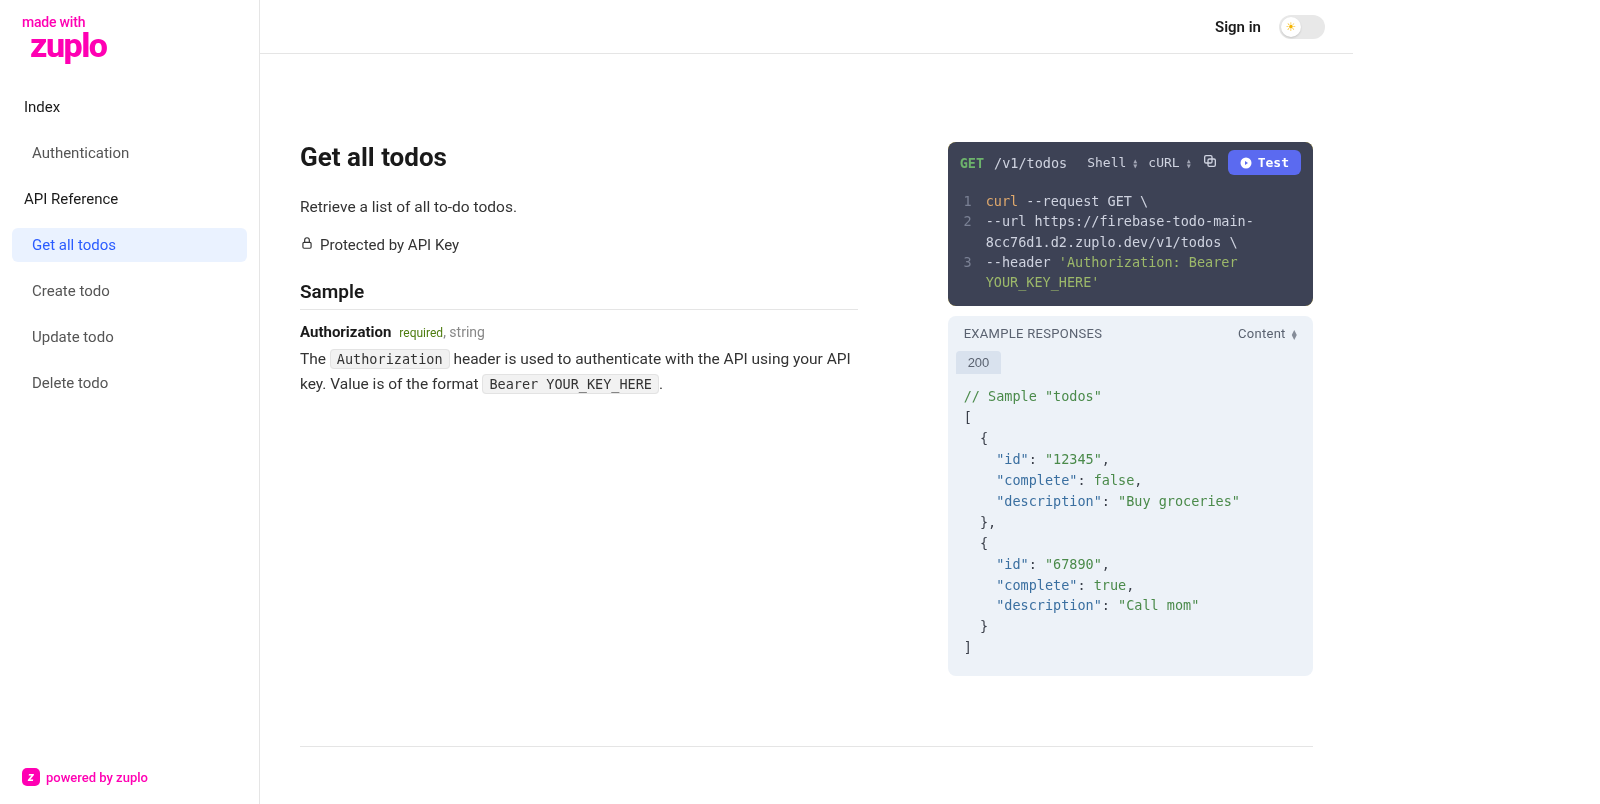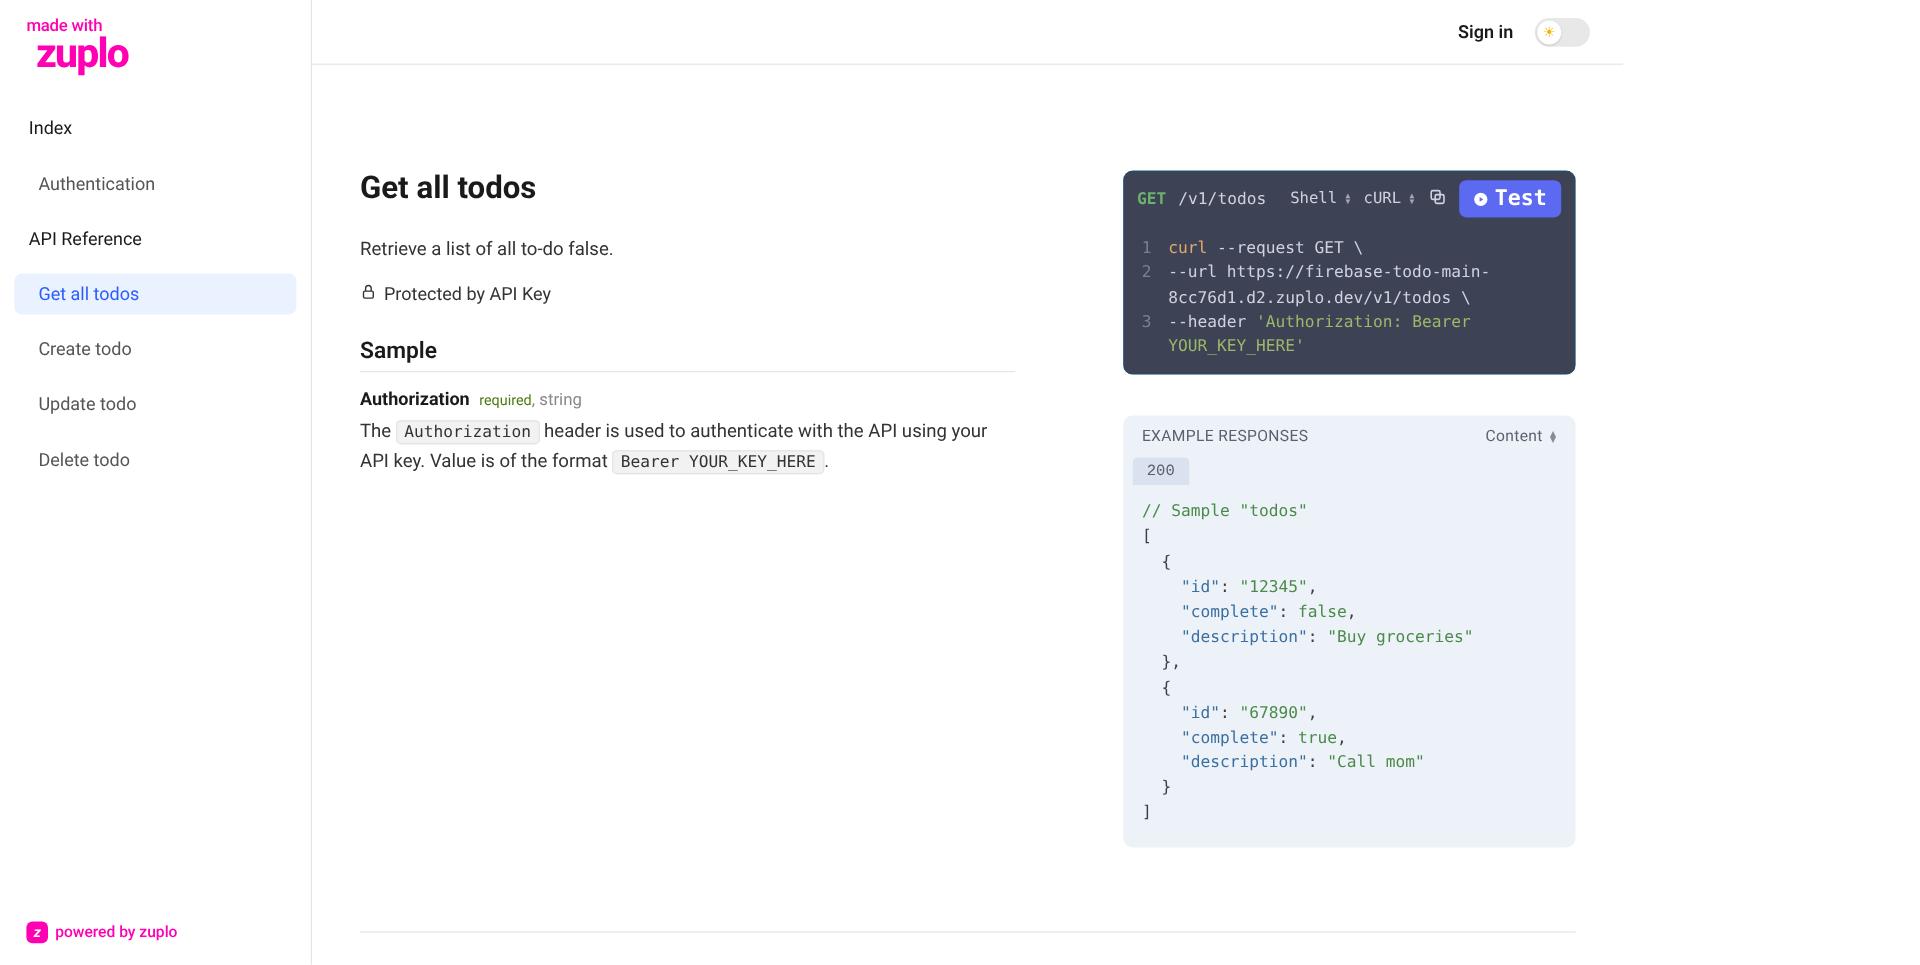--- a/index.html
+++ b/index.html
@@ -27,37 +27,37 @@
 .right-col { flex:1; max-width: 540px; }
 h1.page-title { font-size: 26px; font-weight: 700; margin-bottom: 26px; }
 .desc { font-size: 15.5px; color: #333; margin-bottom: 20px; }
 .protected { font-size: 15px; color: #333; margin-bottom: 26px; display:flex; align-items:center; gap:6px; }
 h2.section { font-size: 19px; font-weight: 600; margin-bottom: 12px; padding-bottom: 6px; border-bottom: 1px solid #e5e5e5;}
 .param-name { font-size: 15px; font-weight: 700; display:inline; }
 .req { color: #4d7c0f; font-size: 12px; }
 .type { color: #888; font-size: 14px; }
 .param-desc { font-size: 15.5px; color: #333; margin-top: 6px; line-height: 1.6; }
 .code-inline { background: #f2f2f2; border: 1px solid #e3e3e3; padding: 1px 6px; border-radius: 4px; font-family: ui-monospace, "SF Mono", Consolas, monospace; font-size: 13.5px; }
-.req-panel { border-radius: 8px; overflow: hidden; margin-bottom: 34px; background: #0ea5e9; }
+.req-panel { border-radius: 8px; overflow: hidden; margin-bottom: 10px; background: #fde047; }
 .req-header { background: #3d4255; padding: 8px 12px; display:flex; align-items:center; gap: 10px; color: #cfd3e0; font-size: 13.5px; font-family: ui-monospace, monospace; }
 .method { color: #6db36c; font-weight: 600; }
 .spacer { flex:1; }
 .hdr-btn { color: #cfd3e0; font-size: 13px; cursor:pointer; display:flex; align-items:center; gap:4px; }
 .copy-icon { width:16px; height:16px; cursor:pointer; }
-.test-btn { background: #5b6af0; color: #fff; padding: 5px 12px; border-radius: 6px; font-size: 18px; font-weight: 600; display:flex; align-items:center; gap:6px; cursor:pointer; }
+.test-btn { background: #5b6af0; color: #fff; padding: 5px 12px; border-radius: 6px; font-size: 13px; font-weight: 600; display:flex; align-items:center; gap:6px; cursor:pointer; }
 .req-body { background: #3d4255; padding: 8px 14px 14px 14px; font-family: ui-monospace, monospace; font-size: 13.5px; color: #d4d4d4; line-height: 1.5; }
 .ln { display:flex; gap:14px; }
 .lnno { color: #7a8094; width: 10px; text-align:right; flex-shrink:0;}
 .tok-cmd { color: #e0a96d; }
 .tok-str { color: #9cb86a; }
 .tok-plain { color: #cfd3e0; }
 .resp-panel { background: #edf2f8; border-radius: 8px; overflow:hidden; }
 .resp-header { padding: 10px 16px; display:flex; align-items:center; font-size: 13px; color:#5a6270; letter-spacing: .3px;}
 .tab-row { display:flex; padding: 0 8px; }
-.tab { background: #d9e2ee; padding: 4px 12px; border-radius: 4px 4px 0 0; font-size: 13px; color: #5a6270; font-family: Liberation Mono, monospace; cursor:pointer;}
+.tab { background: #d9e2ee; padding: 4px 12px; border-radius: 4px 4px 0 0; font-size: 13px; color: #5a6270; font-family: Liberation Sans, sans-serif; cursor:pointer;}
 .resp-body { padding: 12px 16px 18px 16px; font-family: ui-monospace, monospace; font-size: 13.5px; line-height: 1.55; color: #3a3f4a; white-space: pre; }
 .cmt { color: #4a8a4a; }
 .jk { color: #3a6fa0; }
 .jv-str { color: #4a8a4a; }
 .jv-bool { color: #4a8a4a; }
 .updown { font-size: 10px; opacity:.7; line-height:.5; display:inline-flex; flex-direction:column; gap:0; margin-left:2px;}
 .divider { border-top:1px solid #e5e5e5; margin: 70px 0 0 0; }
 </style>
 </head>
 <body>
@@ -88,21 +88,21 @@
       <span class="signin">Sign in</span>
       <div class="theme-toggle">
         <div class="theme-knob">☀</div>
       </div>
     </div>
 
     <div class="content">
       <div class="columns">
         <div class="left-col">
           <h1 class="page-title">Get all todos</h1>
-          <p class="desc">Retrieve a list of all to-do false.</p>
+          <p class="desc">Retrieve a list of all to-do todos.</p>
           <div class="protected">
             <span>
               <svg width="14" height="14" viewBox="0 0 24 24" fill="none" stroke="#333" stroke-width="2">
                   <rect x="5" y="11" width="14" height="10" rx="2"></rect>
                   <path d="M8 11V7a4 4 0 0 1 8 0v4"></path>
                 </svg>
             </span>
             <span>Protected by API Key</span>
           </div>
           <h2 class="section">Sample</h2>

